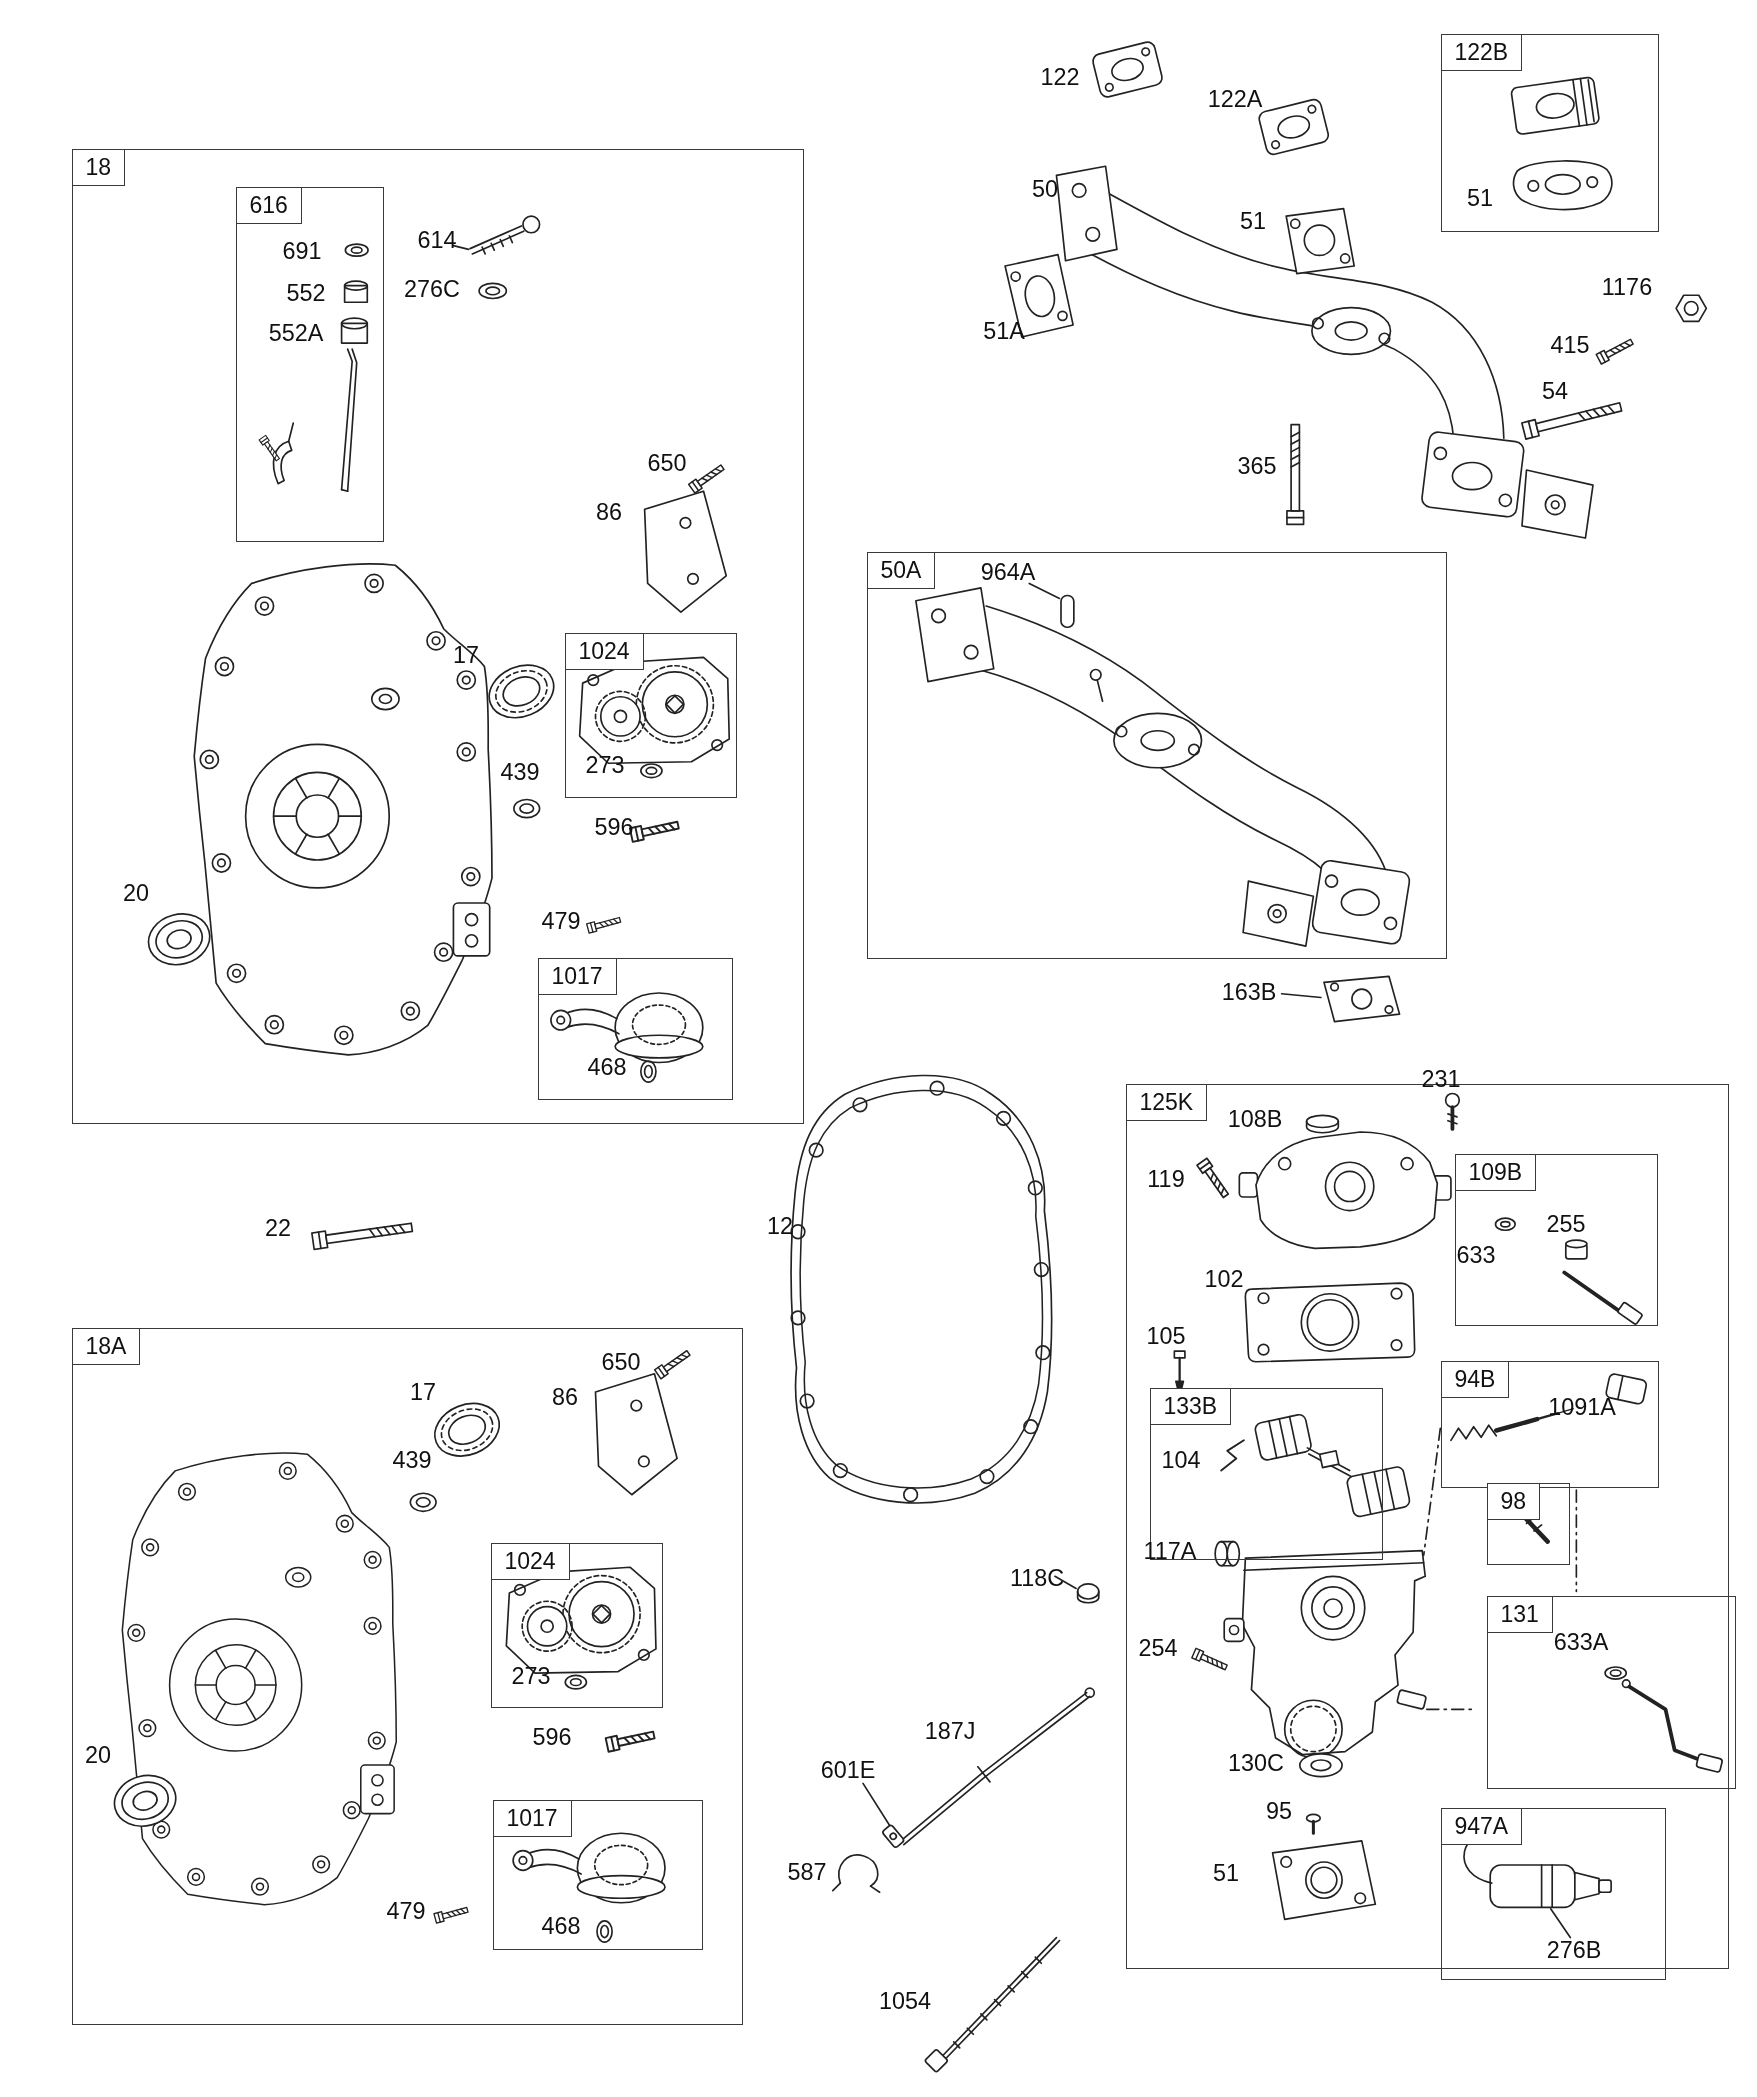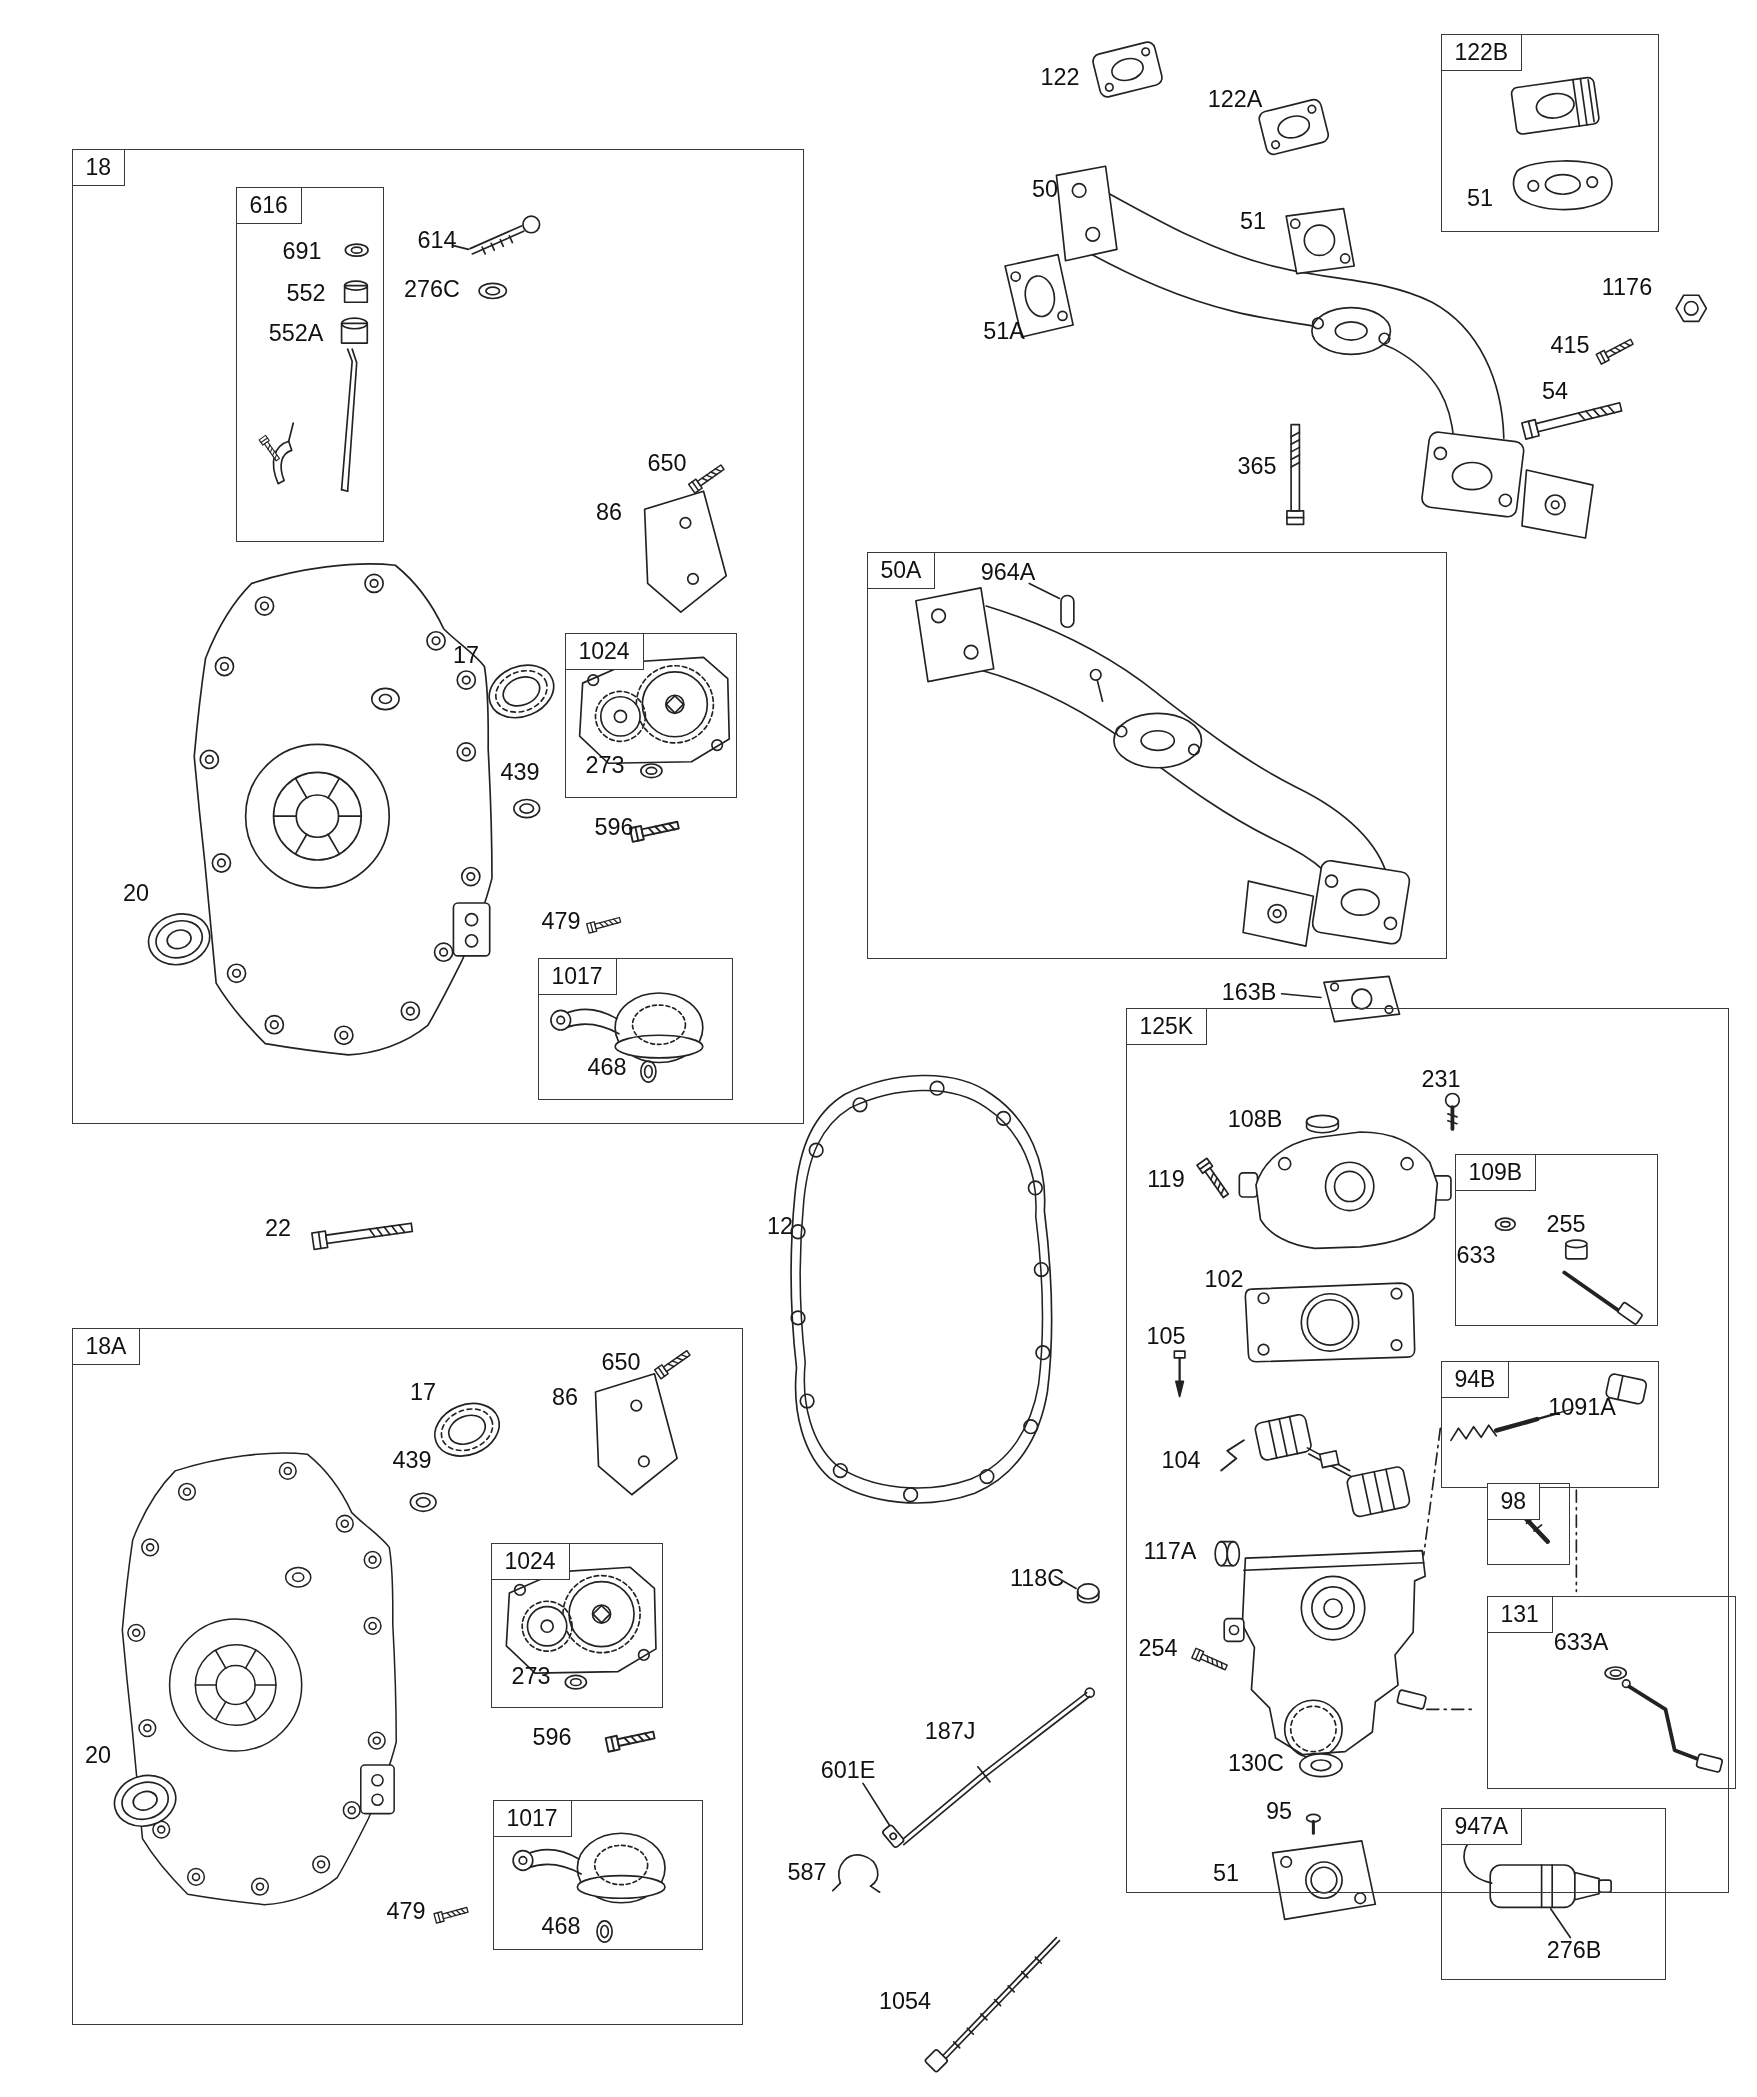--- a/index.html
+++ b/index.html
@@ -488,25 +488,28 @@
     </div>
     <div class="part-box" style="left: 538px; top: 958px; width: 195px; height: 142px;">
       <span class="box-label">1017</span>
     </div>
     <div class="part-box" style="left: 1441px; top: 34px; width: 218px; height: 198px;">
       <span class="box-label">122B</span>
     </div>
     <div class="part-box" style="left: 867px; top: 552px; width: 580px; height: 407px;">
       <span class="box-label">50A</span>
     </div>
-    <div class="part-box" style="left: 1126px; top: 1008px; width: 603px; height: 885px; text-align: center;">
+    <div class="part-box" style="left: 1126px; top: 1084px; width: 603px; height: 885px; text-align: center;">
       <span class="box-label">125K</span>
     </div>
     <div class="part-box" style="left: 1455px; top: 1154px; width: 203px; height: 172px;">
       <span class="box-label">109B</span>
+    </div>
+    <div class="part-box" style="left: 1150px; top: 1388px; width: 233px; height: 172px;">
+      <span class="box-label">133B</span>
     </div>
     <div class="part-box" style="left: 1441px; top: 1361px; width: 218px; height: 127px;">
       <span class="box-label">94B</span>
     </div>
     <div class="part-box" style="left: 1487px; top: 1483px; width: 83px; height: 82px;">
       <span class="box-label">98</span>
     </div>
     <div class="part-box" style="left: 1475px; top: 1596px; width: 249px; height: 193px; margin-left: 12px;">
       <span class="box-label">131</span>
     </div>

